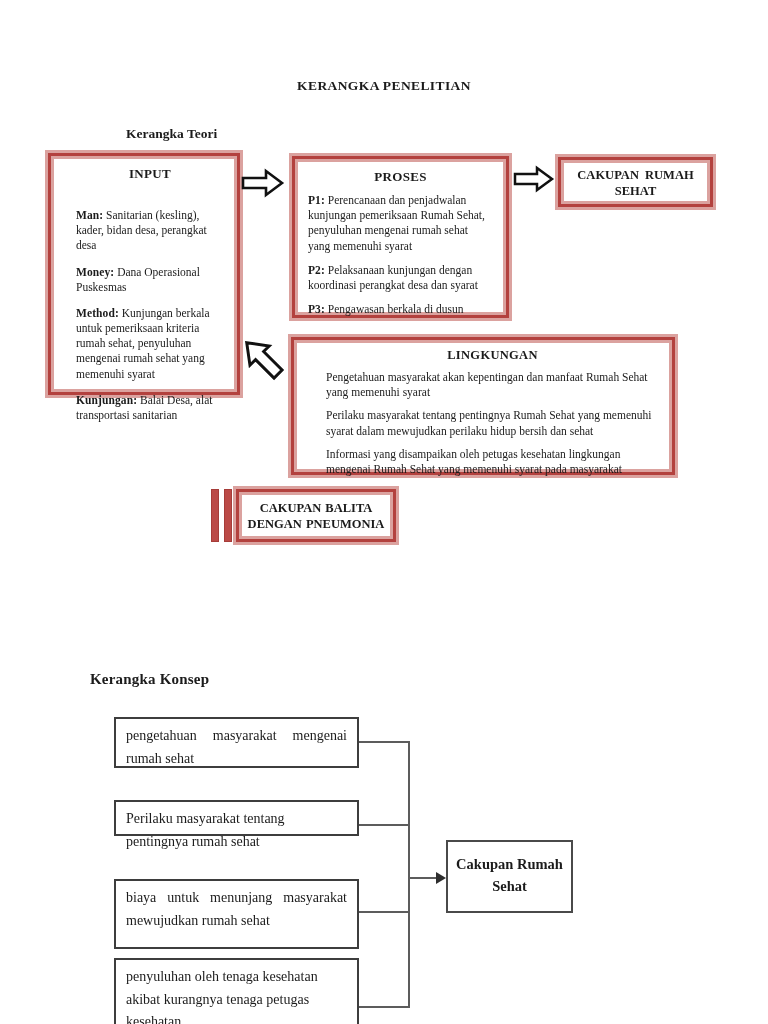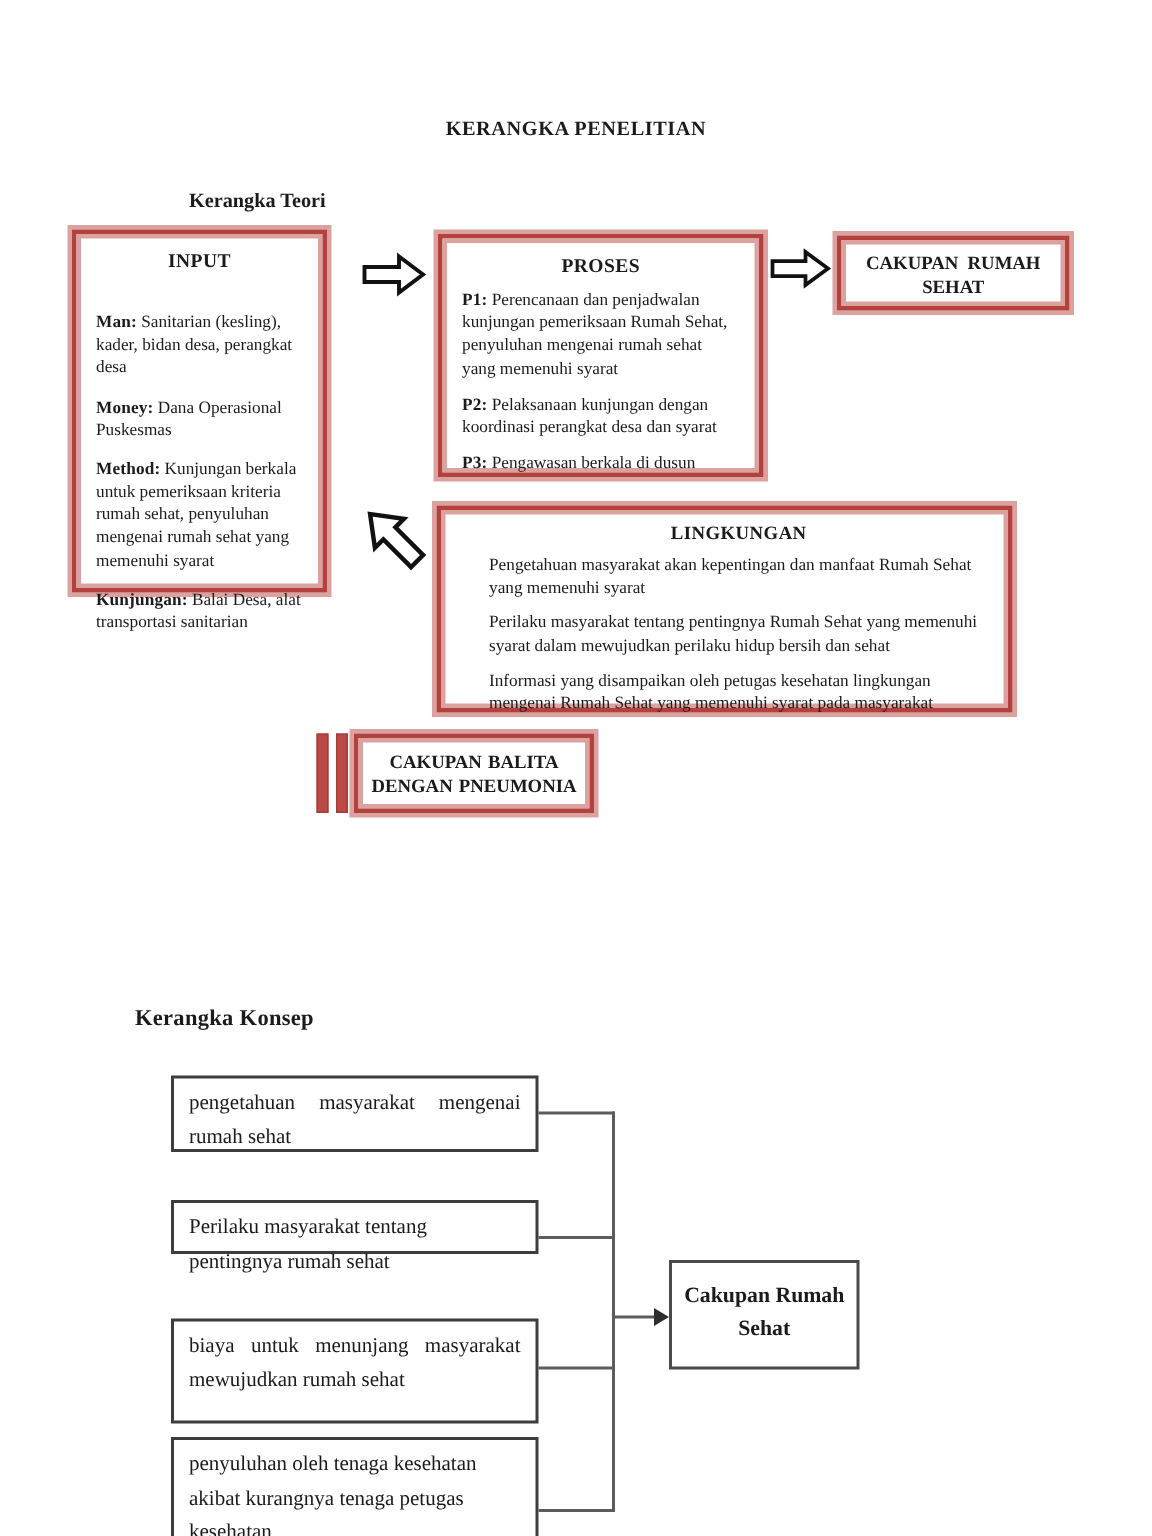--- a/index.html
+++ b/index.html
@@ -52,21 +52,21 @@
   }
   svg.block-arrow{display:block;}
 </style>
 </head>
 <body>
 
 <div class="abs doc-title">KERANGKA PENELITIAN</div>
 
 <div class="abs section-heading" style="left:97px;top:126px;margin-left:29px;">Kerangka Teori</div>
 
-<div class="abs red-box" style="left:48px;top:153px;width:170px;height:242px;">
+<div class="abs red-box" style="left:48px;top:153px;width:192px;height:242px;padding-left:12px;">
   <div class="inner">
     <div class="box-title">INPUT</div>
     <p class="item" style="margin-top:26px;"><b>Man:</b><span> Sanitarian (kesling), kader, bidan desa, perangkat desa</span></p>
     <p class="item"><b>Money:</b><span> Dana Operasional Puskesmas</span></p>
     <p class="item"><b>Method:</b><span> Kunjungan berkala untuk pemeriksaan kriteria rumah sehat, penyuluhan mengenai rumah sehat yang memenuhi syarat</span></p>
     <p class="item"><b>Kunjungan:</b><span> Balai Desa, alat transportasi sanitarian</span></p>
   </div>
 </div>
 
 <div class="abs" style="left:241px;top:168px;">

